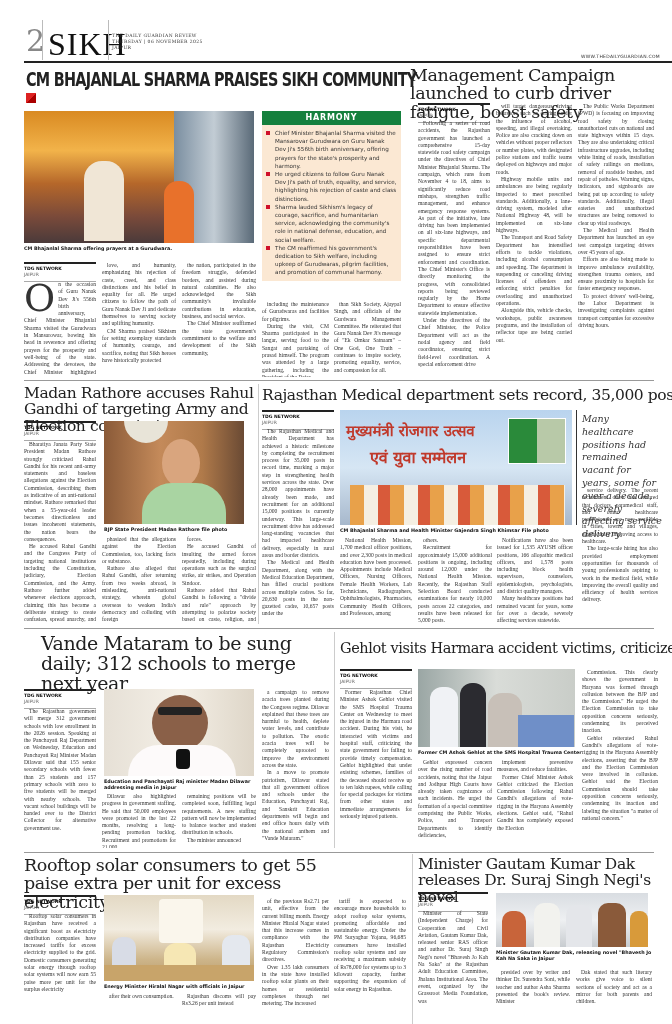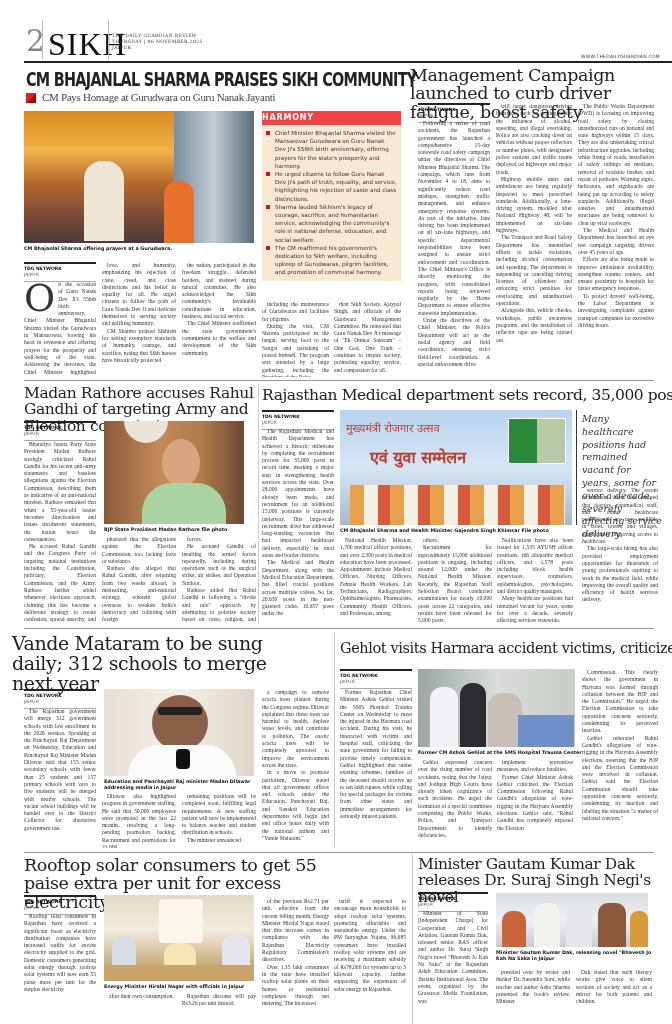--- a/index.html
+++ b/index.html
@@ -17,21 +17,21 @@
 .deck{font-size:11px;color:#444;font-family:"Liberation Serif",serif;letter-spacing:-.3px}
 .sq{display:inline-block;width:10px;height:10px;background:linear-gradient(135deg,#d22 50%,#a00 50%);vertical-align:middle;margin-right:6px}
 .photo{overflow:hidden}
 .cap{font-size:4.8px;font-family:"DejaVu Sans",sans-serif;font-weight:bold;color:#111;line-height:6px}
 .by{font-size:4.5px;font-family:"DejaVu Sans",sans-serif;font-weight:bold;color:#111;border-top:2px solid #222;padding-top:2px;line-height:6px}
 .by span{display:block;font-weight:normal;color:#666}
 .by-hr{height:1px;background:#aaa;margin-top:3px}
 .col{font-size:5.6px;line-height:7.3px;text-align:justify;color:#333;overflow:hidden}
 .col p{text-indent:5px}
 .drop{float:left;font-size:38px;line-height:30px;margin:2px 3px 0 0;font-family:"DejaVu Serif",serif}
-.harm-head{background:#ef4444;color:#fff;font-family:"DejaVu Sans",sans-serif;font-weight:bold;font-size:8px;text-align:left;line-height:14px;letter-spacing:.8px}
+.harm-head{background:#15803d;color:#fff;font-family:"DejaVu Sans",sans-serif;font-weight:bold;font-size:8px;text-align:center;line-height:14px;letter-spacing:.8px}
 .harm-body{background:#fbe8d3;padding:4px 4px 4px 3px}
 .harm-body li{list-style:none;font-family:"DejaVu Sans",sans-serif;font-size:5.6px;line-height:8.2px;color:#333;padding-left:10px;position:relative}
 .harm-body li:before{content:"";position:absolute;left:1px;top:2px;width:4px;height:4px;background:#d0112b}
 .pull{font-family:"DejaVu Serif",serif;font-style:italic;font-size:9.5px;line-height:12.8px;color:#333}
 .vline{width:1px;background:#ccc}
 </style>
 </head>
 <body>
 
 <div class="abs masthead">
@@ -42,21 +42,21 @@
   <div class="abs meta">
     <div>THE DAILY GUARDIAN REVIEW</div>
     <div>THURSDAY | 06 NOVEMBER 2025</div>
     <div>JAIPUR</div>
   </div>
   <div class="abs url">WWW.THEDAILYGUARDIAN.COM</div>
 </div>
 <div class="abs rule" style="top:61px"></div>
 
 <div class="abs h-cond" style="left:26px;top:67px;font-size:20px;transform:scaleX(.72);white-space:nowrap;color:#222">CM BHAJANLAL SHARMA PRAISES SIKH COMMUNITY</div>
-<div class="abs deck" style="left:26px;top:91px"><span class="sq"></span><span>CM Pays Homage at Gurudwara on Guru Nanak Jayanti</span></div>
+<div class="abs deck" style="left:26px;top:91px"><span class="sq"></span></div>
 <div class="abs photo" style="left:24px;top:111px;width:230px;height:132px;background:linear-gradient(180deg,#d98a22 0%,#f2b34a 30%,#b5672a 55%,#7a4a3a 80%,#4a3a3a 100%)">
   <div class="abs" style="left:150px;top:0;width:80px;height:132px;background:linear-gradient(90deg,#7a8ea0,#c2ccd4,#5a6a78)"></div>
   <div class="abs" style="left:60px;top:50px;width:40px;height:80px;border-radius:18px 18px 0 0;background:#f0e6d6"></div>
   <div class="abs" style="left:140px;top:70px;width:30px;height:62px;border-radius:14px 14px 0 0;background:#e8712b"></div>
 </div>
 <div class="abs cap" style="left:24px;top:246px">CM Bhajanlal Sharma offering prayers at a Gurudwara.</div>
 
 <div class="abs" style="left:262px;top:111px;width:139px">
   <div class="harm-head">HARMONY</div>
   <ul class="harm-body">
@@ -146,21 +146,21 @@
 <div class="abs by" style="left:262px;top:410px;width:72px">
     <div>TDG NETWORK</div>
     <span>JAIPUR</span>
     <div class="by-hr"></div>
   </div>
 <div class="abs col" style="left:262px;top:428px;width:72px;height:196px">
     <p>The Rajasthan Medical and Health Department has achieved a historic milestone by completing the recruitment process for 35,000 posts in record time, marking a major step in strengthening health services across the state. Over 28,000 appointments have already been made, and recruitment for an additional 15,000 positions is currently underway. This large-scale recruitment drive has addressed long-standing vacancies that had impacted healthcare delivery, especially in rural areas and border districts.</p>
     <p>The Medical and Health Department, along with the Medical Education Department, has filled crucial positions across multiple cadres. So far, 20,630 posts in the non-gazetted cadre, 10,657 posts under the</p>
   </div>
 <div class="abs photo" style="left:340px;top:410px;width:232px;height:115px;background:linear-gradient(180deg,#b9d4ee 0%,#d6e6f4 50%,#a7b8cc 100%)">
-  <div class="abs" style="left:6px;top:10px;font-size:11px;font-weight:normal;color:#c0392b;font-family:'DejaVu Sans',sans-serif;white-space:nowrap">मुख्यमंत्री रोजगार उत्सव</div>
+  <div class="abs" style="left:6px;top:10px;font-size:15px;font-weight:bold;color:#c0392b;font-family:'DejaVu Sans',sans-serif;white-space:nowrap">मुख्यमंत्री रोजगार उत्सव</div>
   <div class="abs" style="left:30px;top:36px;font-size:16px;font-weight:bold;color:#c0392b;font-family:'DejaVu Sans',sans-serif;white-space:nowrap">एवं युवा सम्मेलन</div>
   <div class="abs" style="left:168px;top:8px;width:58px;height:46px;background:linear-gradient(90deg,#2a8a3a 50%,#b8c9a8 50%);border:1px solid #fff"></div>
   <div class="abs" style="left:10px;top:75px;width:215px;height:40px;background:repeating-linear-gradient(90deg,#e8a14a 0 14px,#f5efe2 14px 28px,#d85a3a 28px 40px)"></div>
 </div>
 <div class="abs cap" style="left:340px;top:528px">CM Bhajanlal Sharma and Health Minister Gajendra Singh Khimsar File photo</div>
 <div class="abs vline" style="left:576px;top:410px;height:115px;background:#333"></div>
 <div class="abs pull" style="left:582px;top:413px;width:80px">Many healthcare positions had remained vacant for years, some for over a decade, severely affecting service delivery.</div>
 <div class="abs col" style="left:340px;top:537px;width:72px;height:87px">
     <p>National Health Mission, 1,700 medical officer positions, and over 2,300 posts in medical education have been processed. Appointments include Medical Officers, Nursing Officers, Female Health Workers, Lab Technicians, Radiographers, Ophthalmologists, Pharmacists, Community Health Officers, and Professors, among</p>
   </div>
@@ -172,21 +172,21 @@
     <p>Notifications have also been issued for 1,535 AYUSH officer positions, 166 allopathic medical officers, and 1,578 posts including block health supervisors, counselors, epidemiologists, psychologists, and district quality managers.</p>
     <p>Many healthcare positions had remained vacant for years, some for over a decade, severely affecting services statewide.</p>
   </div>
 <div class="abs col" style="left:582px;top:487px;width:76px;height:137px">
     <p>service delivery. The recent recruitment drive has ensured that doctors, paramedical staff, and other healthcare professionals are now available in cities, towns, and villages, significantly improving access to healthcare.</p>
     <p>The large-scale hiring has also provided employment opportunities for thousands of young professionals aspiring to work in the medical field, while improving the overall quality and efficiency of health services delivery.</p>
   </div>
 
 <div class="abs" style="left:24px;top:628px;width:630px;height:1px;background:#999"></div>
 
-<div class="abs hed" style="left:12px;top:634px;width:300px;font-size:19px">Vande Mataram to be sung daily; 312 schools to merge next year</div>
+<div class="abs hed" style="left:41px;top:634px;width:300px;font-size:19px">Vande Mataram to be sung daily; 312 schools to merge next year</div>
 <div class="abs by" style="left:24px;top:689px;width:72px">
     <div>TDG NETWORK</div>
     <span>JAIPUR</span>
     <div class="by-hr"></div>
   </div>
 <div class="abs col" style="left:24px;top:708px;width:72px;height:140px">
     <p>The Rajasthan government will merge 312 government schools with low enrollment in the 2026 session. Speaking at the Panchayati Raj Department on Wednesday, Education and Panchayati Raj Minister Madan Dilawar said that 155 senior secondary schools with fewer than 25 students and 157 primary schools with zero to five students will be merged with nearby schools. The vacant school buildings will be handed over to the District Collector for alternative government use.</p>
   </div>
 <div class="abs photo" style="left:104px;top:689px;width:150px;height:87px;background:linear-gradient(90deg,#e6e0d6,#f4efe6 50%,#ded6c8)">
   <div class="abs" style="left:48px;top:6px;width:56px;height:56px;border-radius:50%;background:#8a6048"></div>

